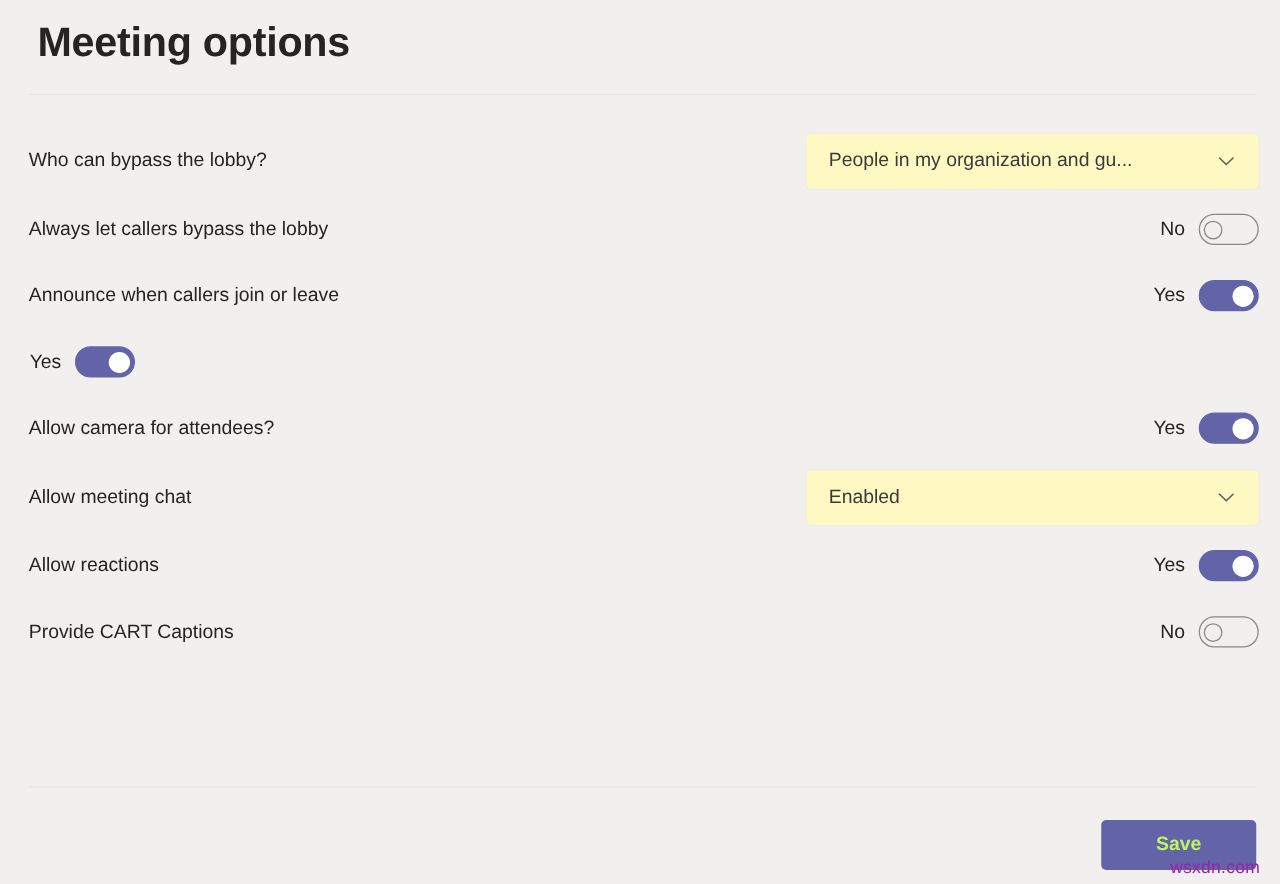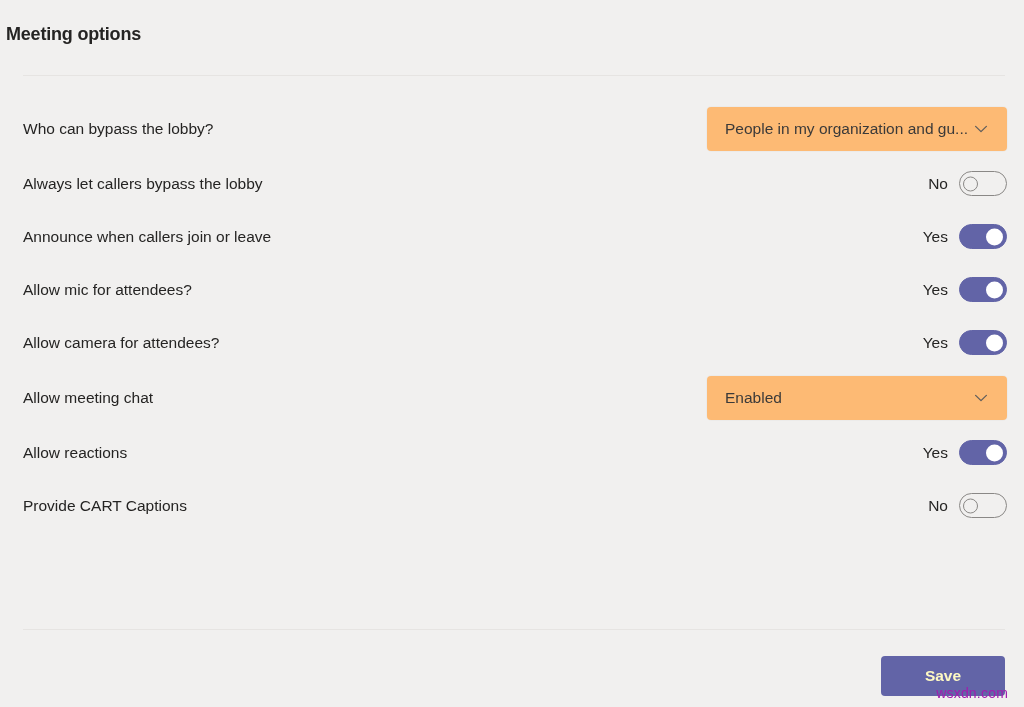--- a/index.html
+++ b/index.html
@@ -20,23 +20,23 @@
 
   .page {
     width: 1024px;
     height: 707px;
     position: relative;
   }
 
   
   .page-title {
     position: absolute;
-    left: 6px;
+    left: 30px;
     top: 17px;
-    font-size: 18px;
+    font-size: 33px;
     font-weight: bold;
     letter-spacing: -0.2px;
     color: #252423;
     line-height: 34px;
   }
 
   
   .divider {
     position: absolute;
     left: 23px;
@@ -70,23 +70,23 @@
     font-size: 15.5px;
     font-weight: normal;
     color: #252423;
     line-height: 20px;
     white-space: nowrap;
   }
 
   
   .dropdown {
     position: relative;
-    width: 300px;
+    width: 362px;
     height: 44px;
-    background: #fdba74;
+    background: #fef9c3;
     border: none;
     border-radius: 4px;
     display: flex;
     align-items: center;
     padding: 0 14px 0 18px;
     cursor: pointer;
     box-shadow: 0 0 0 1px rgba(0,0,0,0.02);
   }
   .dropdown-value {
     flex: 1;
@@ -168,21 +168,21 @@
     width: 1024px;
     height: 78px;
   }
   .save-button {
     position: absolute;
     right: 19px;
     top: 27px;
     width: 124px;
     height: 40px;
     background: #6264A7;
-    color: #fef9c3;
+    color: #bef264;
     border: none;
     border-radius: 4px;
     font-family: "Liberation Sans", sans-serif;
     font-size: 15.5px;
     font-weight: bold;
     cursor: pointer;
     line-height: 40px;
     text-align: center;
     padding: 0;
   }
@@ -232,21 +232,20 @@
       <div class="option-row row-toggle">
         <div class="option-label">Announce when callers join or leave</div>
         <div class="toggle-group">
           <span class="toggle-state">Yes</span>
           <div class="toggle on">
             <span class="knob"></span>
           </div>
         </div>
       </div>
       <div class="option-row row-toggle">
-        <div class="option-label">Allow mic for attendees?</div>
         <div class="toggle-group">
           <span class="toggle-state">Yes</span>
           <div class="toggle on">
             <span class="knob"></span>
           </div>
         </div>
       </div>
       <div class="option-row row-toggle">
         <div class="option-label">Allow camera for attendees?</div>
         <div class="toggle-group">

